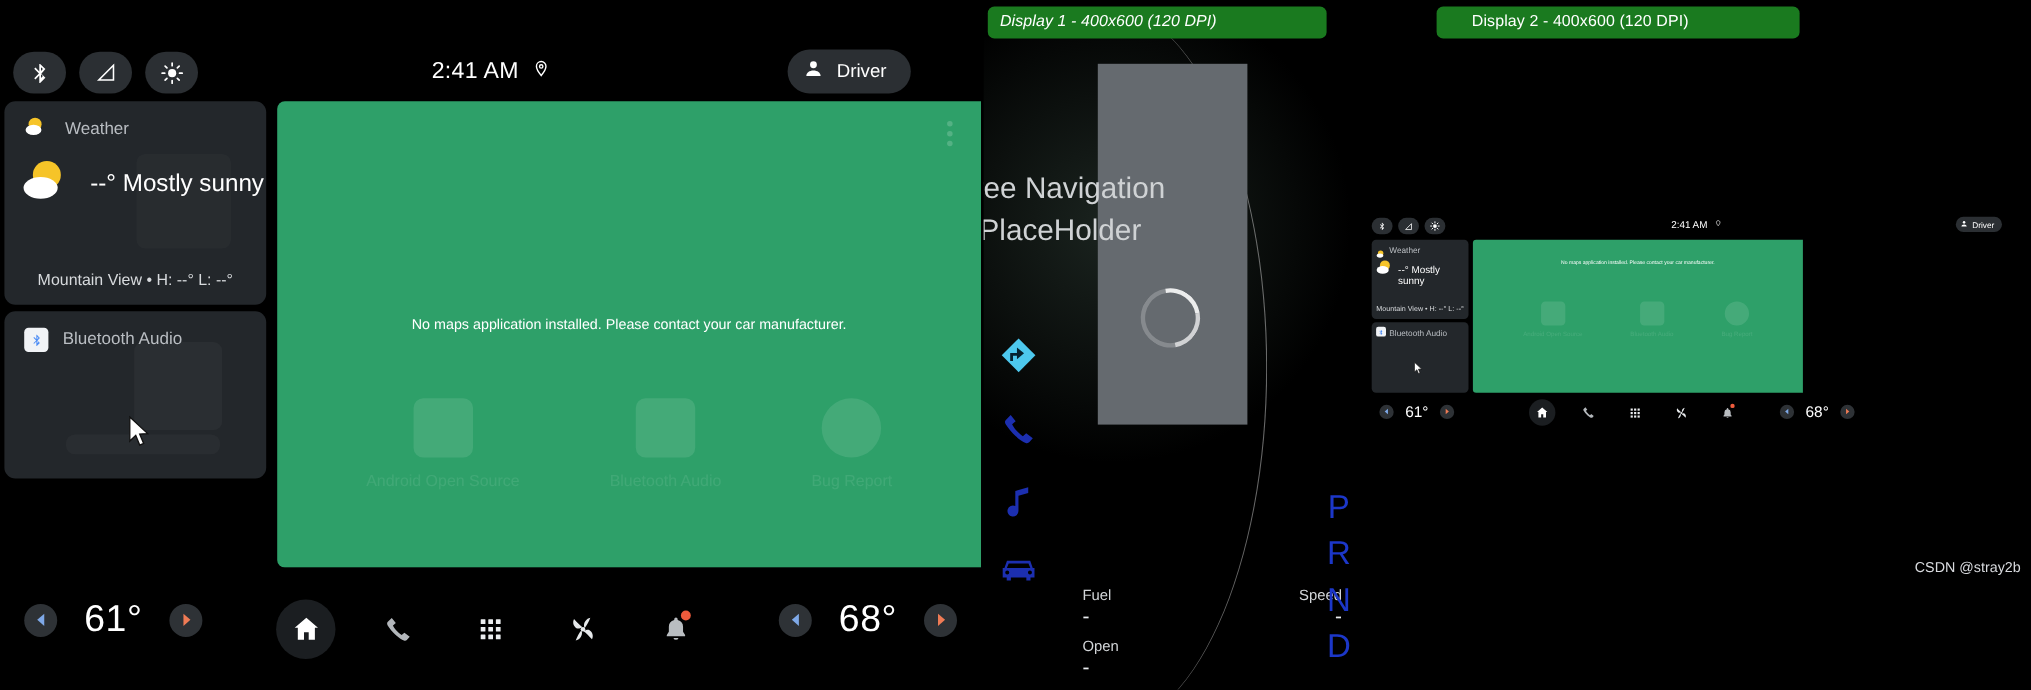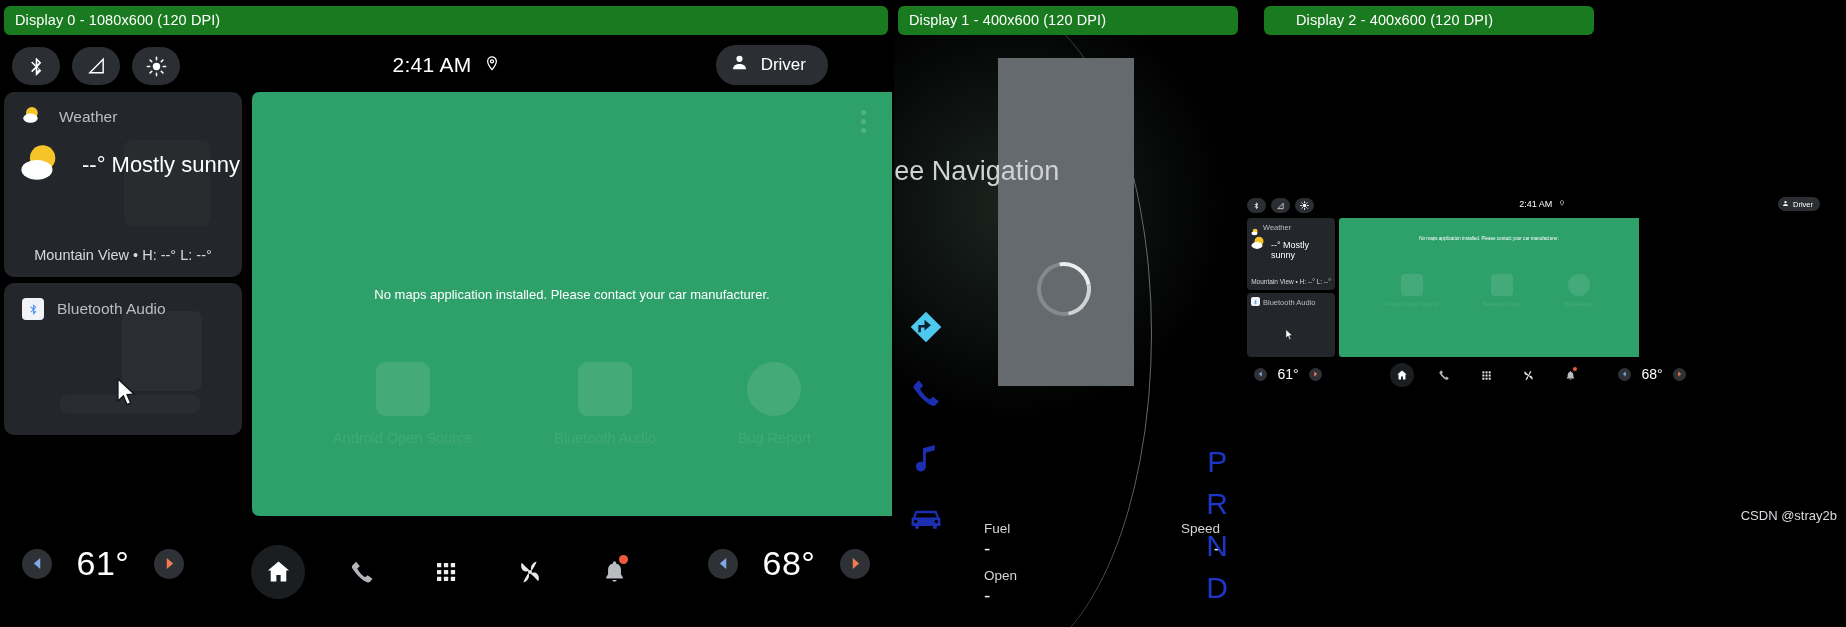--- a/index.html
+++ b/index.html
@@ -19,22 +19,22 @@
     color: #fff;
     font-size: 14.5px;
     line-height: 1;
     display: flex;
     align-items: center;
     padding-left: 11px;
     letter-spacing: .1px;
     z-index: 40;
   }
   #tb0 { left: 4px;    top: 6px; width: 884px; height: 29px; }
-  #tb1 { left: 898px;  top: 6px; width: 340px; height: 29px; }
-  #tb2 { left: 1264px; top: 6px; width: 330px; height: 29px; padding-left: 32px; }
+  #tb1 { left: 898px;  top: 6px; width: 308px; height: 29px; font-style: italic; }
+  #tb2 { left: 1306px; top: 6px; width: 330px; height: 29px; padding-left: 32px; }
 
   
   #disp0 { position: absolute; left: 0; top: 34px; width: 892px; height: 593px; background: #000; overflow: hidden; }
 
   .statusbar { position: absolute; left: 0; top: 0; width: 892px; height: 62px; }
   .qs-row { position: absolute; left: 12px; top: 13px; display: flex; gap: 12px; }
   .qs-btn {
     width: 48px; height: 38px; border-radius: 19px;
     background: #2b2f33;
     display: flex; align-items: center; justify-content: center;
@@ -122,21 +122,21 @@
   }
   .spinner {
     position: absolute; left: 50%; top: 228px; margin-left: -27px;
     width: 54px; height: 54px; border-radius: 50%;
     border: 4px solid rgba(255,255,255,.22);
     border-top-color: rgba(255,255,255,.88);
     border-right-color: rgba(255,255,255,.70);
     transform: rotate(35deg);
   }
   .cluster-rail { position: absolute; left: 14px; bottom: 90px; display: flex; flex-direction: column; gap: 28px; align-items: center; }
-  .gauge-panel { position: absolute; right: 10px; bottom: 0; width: 240px; padding-bottom: 18px; }
+  .gauge-panel { position: absolute; right: 10px; bottom: 0; width: 240px; padding-bottom: 6px; }
   .gauge-grid { display: grid; grid-template-columns: 1fr 1fr; row-gap: 6px; }
   .g-label { color: #d2d5d8; font-size: 13.5px; }
   .g-value { color: #e9ecef; font-size: 19px; line-height: 26px; }
   .g-cell.right { text-align: right; padding-right: 4px; }
   .prnd { position: absolute; right: 6px; bottom: 18px; display: flex; flex-direction: column; align-items: center; }
   .prnd span { color: #1c37c8; font-size: 30px; line-height: 42px; font-weight: 400; }
 
   
   #disp2 { position: absolute; left: 1238px; top: 34px; width: 608px; height: 593px; background: #000; overflow: hidden; }
   .mini { position: absolute; left: 4px; top: 160px; width: 600px; height: 210px; }
@@ -174,23 +174,20 @@
   .watermark { position: absolute; right: 9px; bottom: 104px; color: #d8dade; font-size: 13px; z-index: 50; }
 
   
   .seam { position: absolute; top: 34px; width: 2px; height: 593px; background: #000; z-index: 30; }
 </style>
 </head>
 <body>
 
 <div class="root">
 
-  <div class="titlebar" id="tb0">
-      <span>Display 0 - 1080x600 (120 DPI)</span>
-    </div>
   <div class="titlebar" id="tb1">
       <span>Display 1 - 400x600 (120 DPI)</span>
     </div>
   <div class="titlebar" id="tb2">
       <span>Display 2 - 400x600 (120 DPI)</span>
     </div>
 
   <div id="disp0">
 
     <div class="statusbar">
@@ -375,20 +372,21 @@
 
   <div class="seam" style="left:892px;"></div>
 
   <div id="disp1">
     <div class="cluster-glow"></div>
     <div class="cluster-ring"></div>
 
     <div class="nav-placeholder"></div>
     <div class="nav-ph-text">
       <div>Free Navigation</div>
+      <div>PlaceHolder</div>
     </div>
     <div class="spinner"></div>
 
     <div class="cluster-rail">
       <span>
         <svg width="36" height="36" viewBox="0 0 24 24">
             <path d="M12 1.8 22.2 12 12 22.2 1.8 12z" fill="#4dc8ee"></path>
             <path d="M11 9.3V7.2l4.3 3.6-4.3 3.6v-2.1H8.6v3.2H6.9v-4.9H11z" fill="#062230"></path>
           </svg>
       </span>

